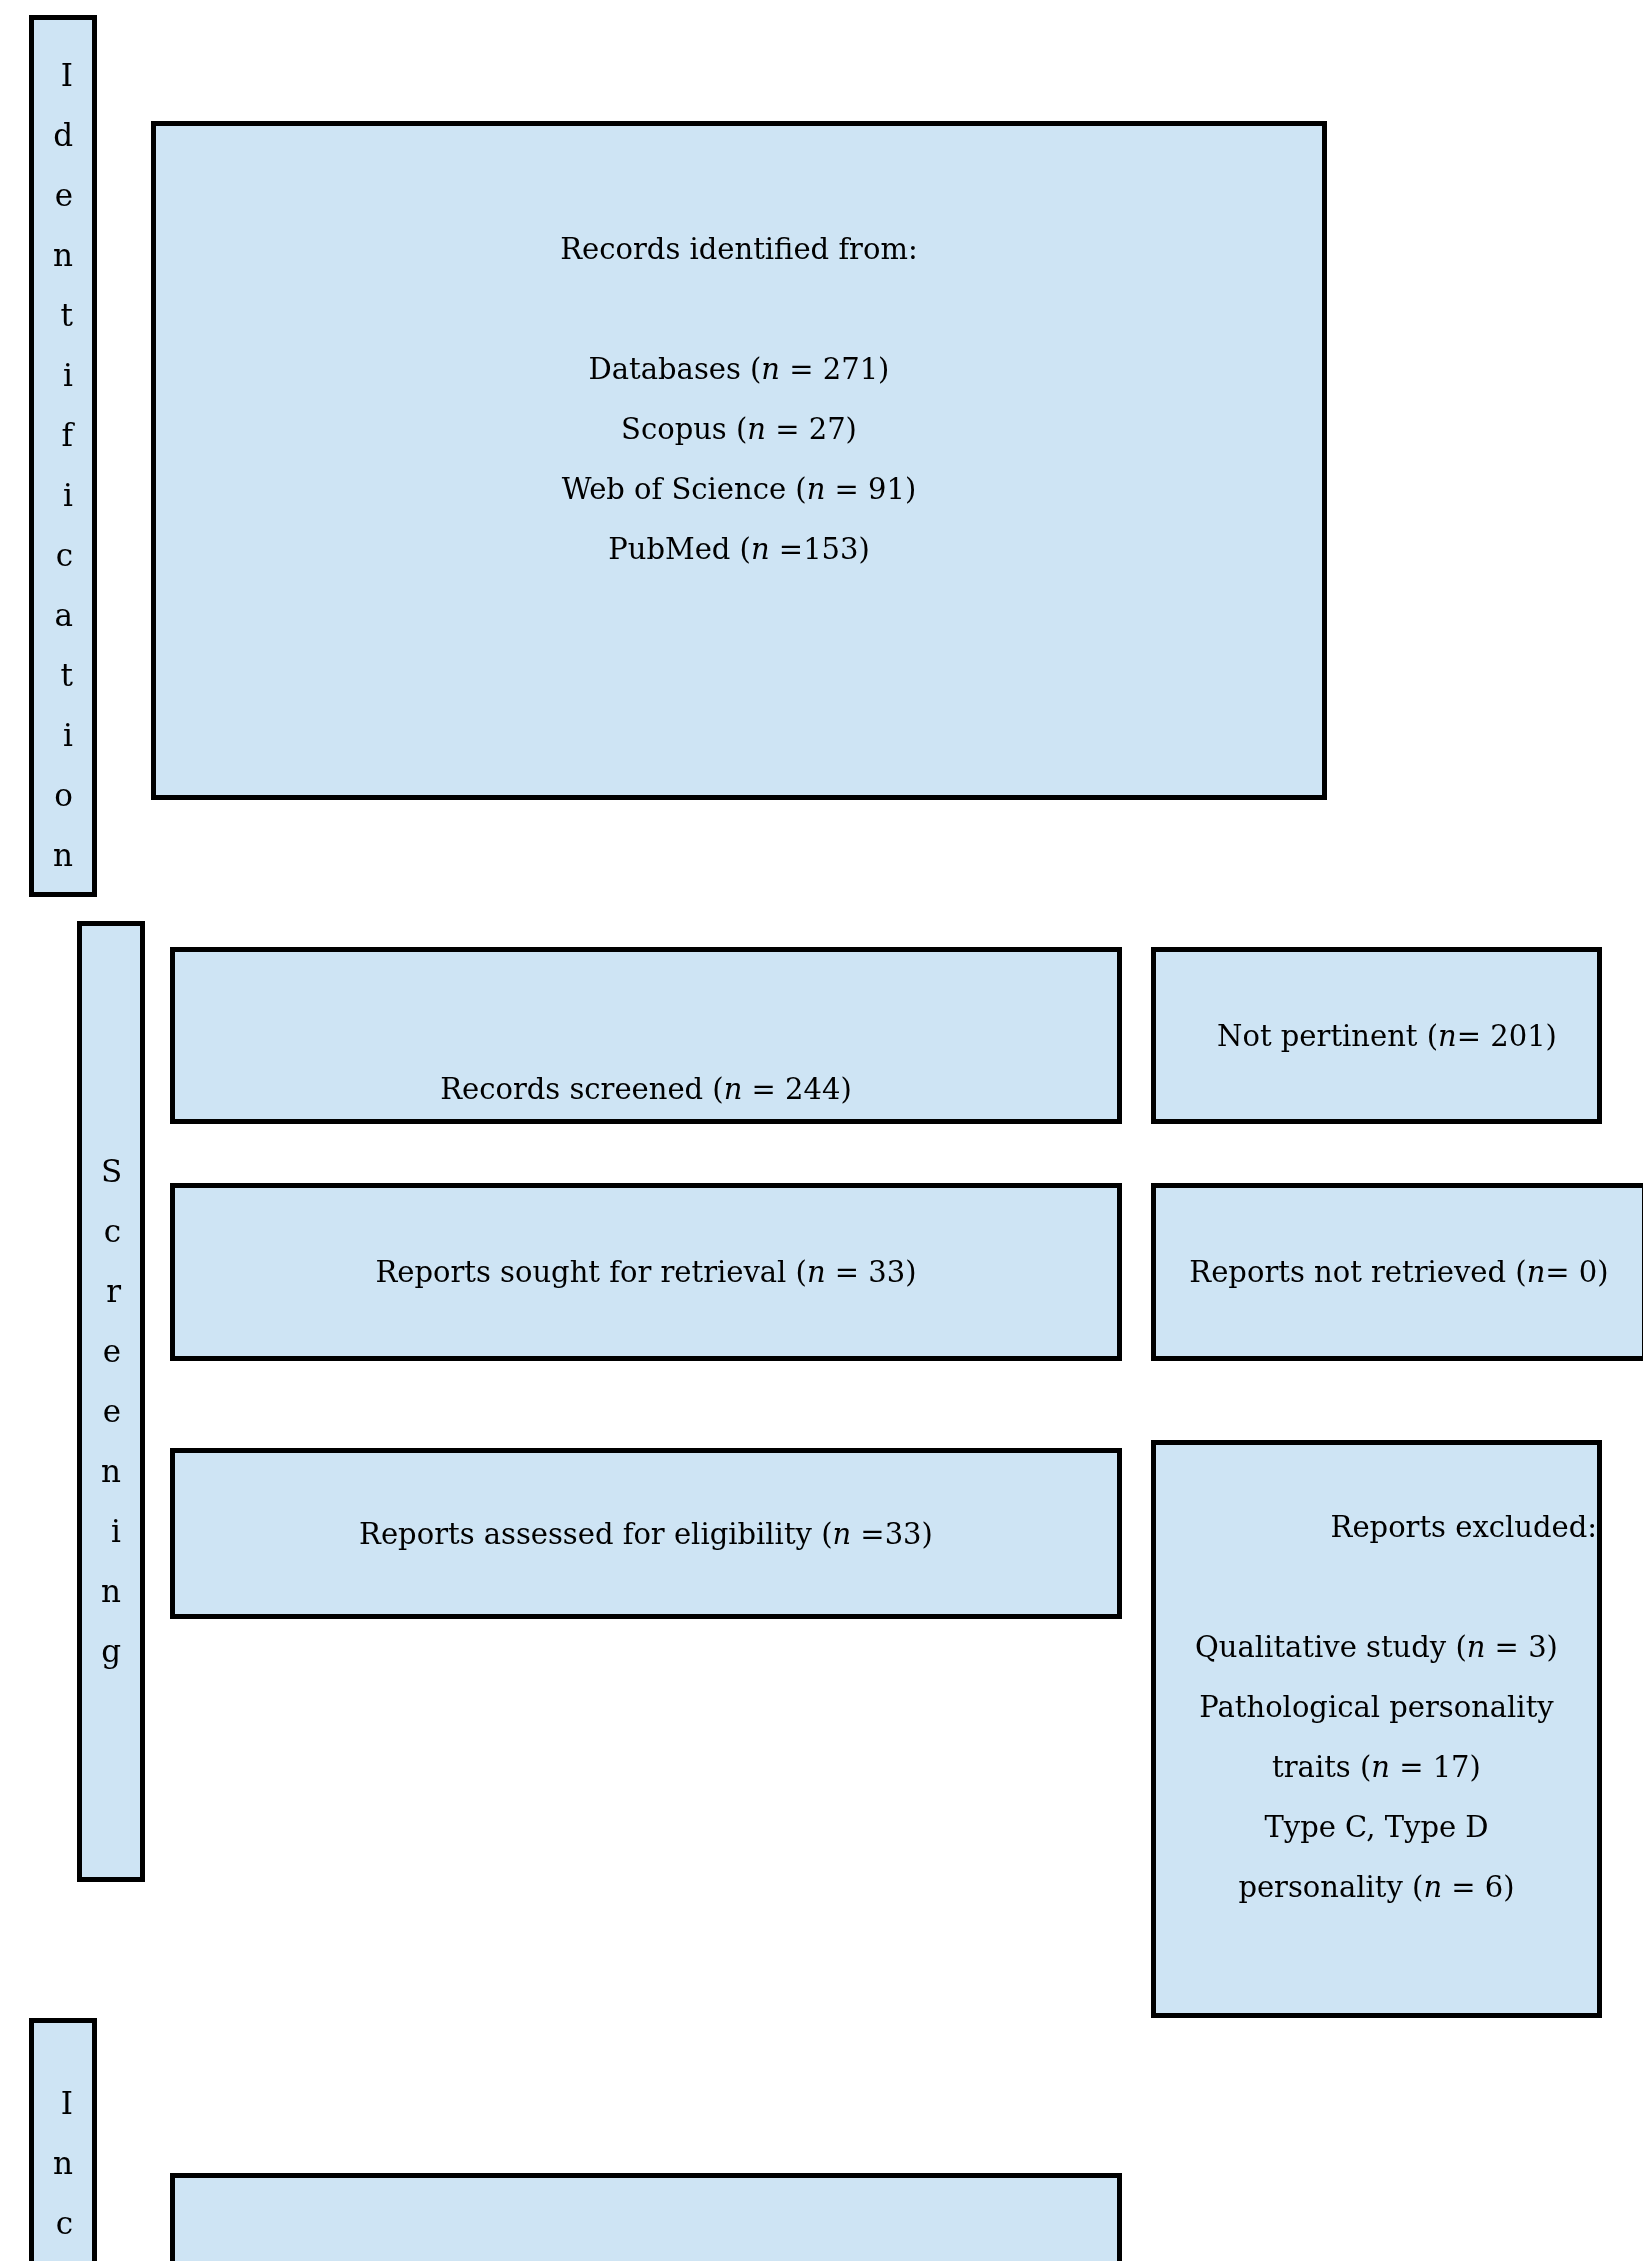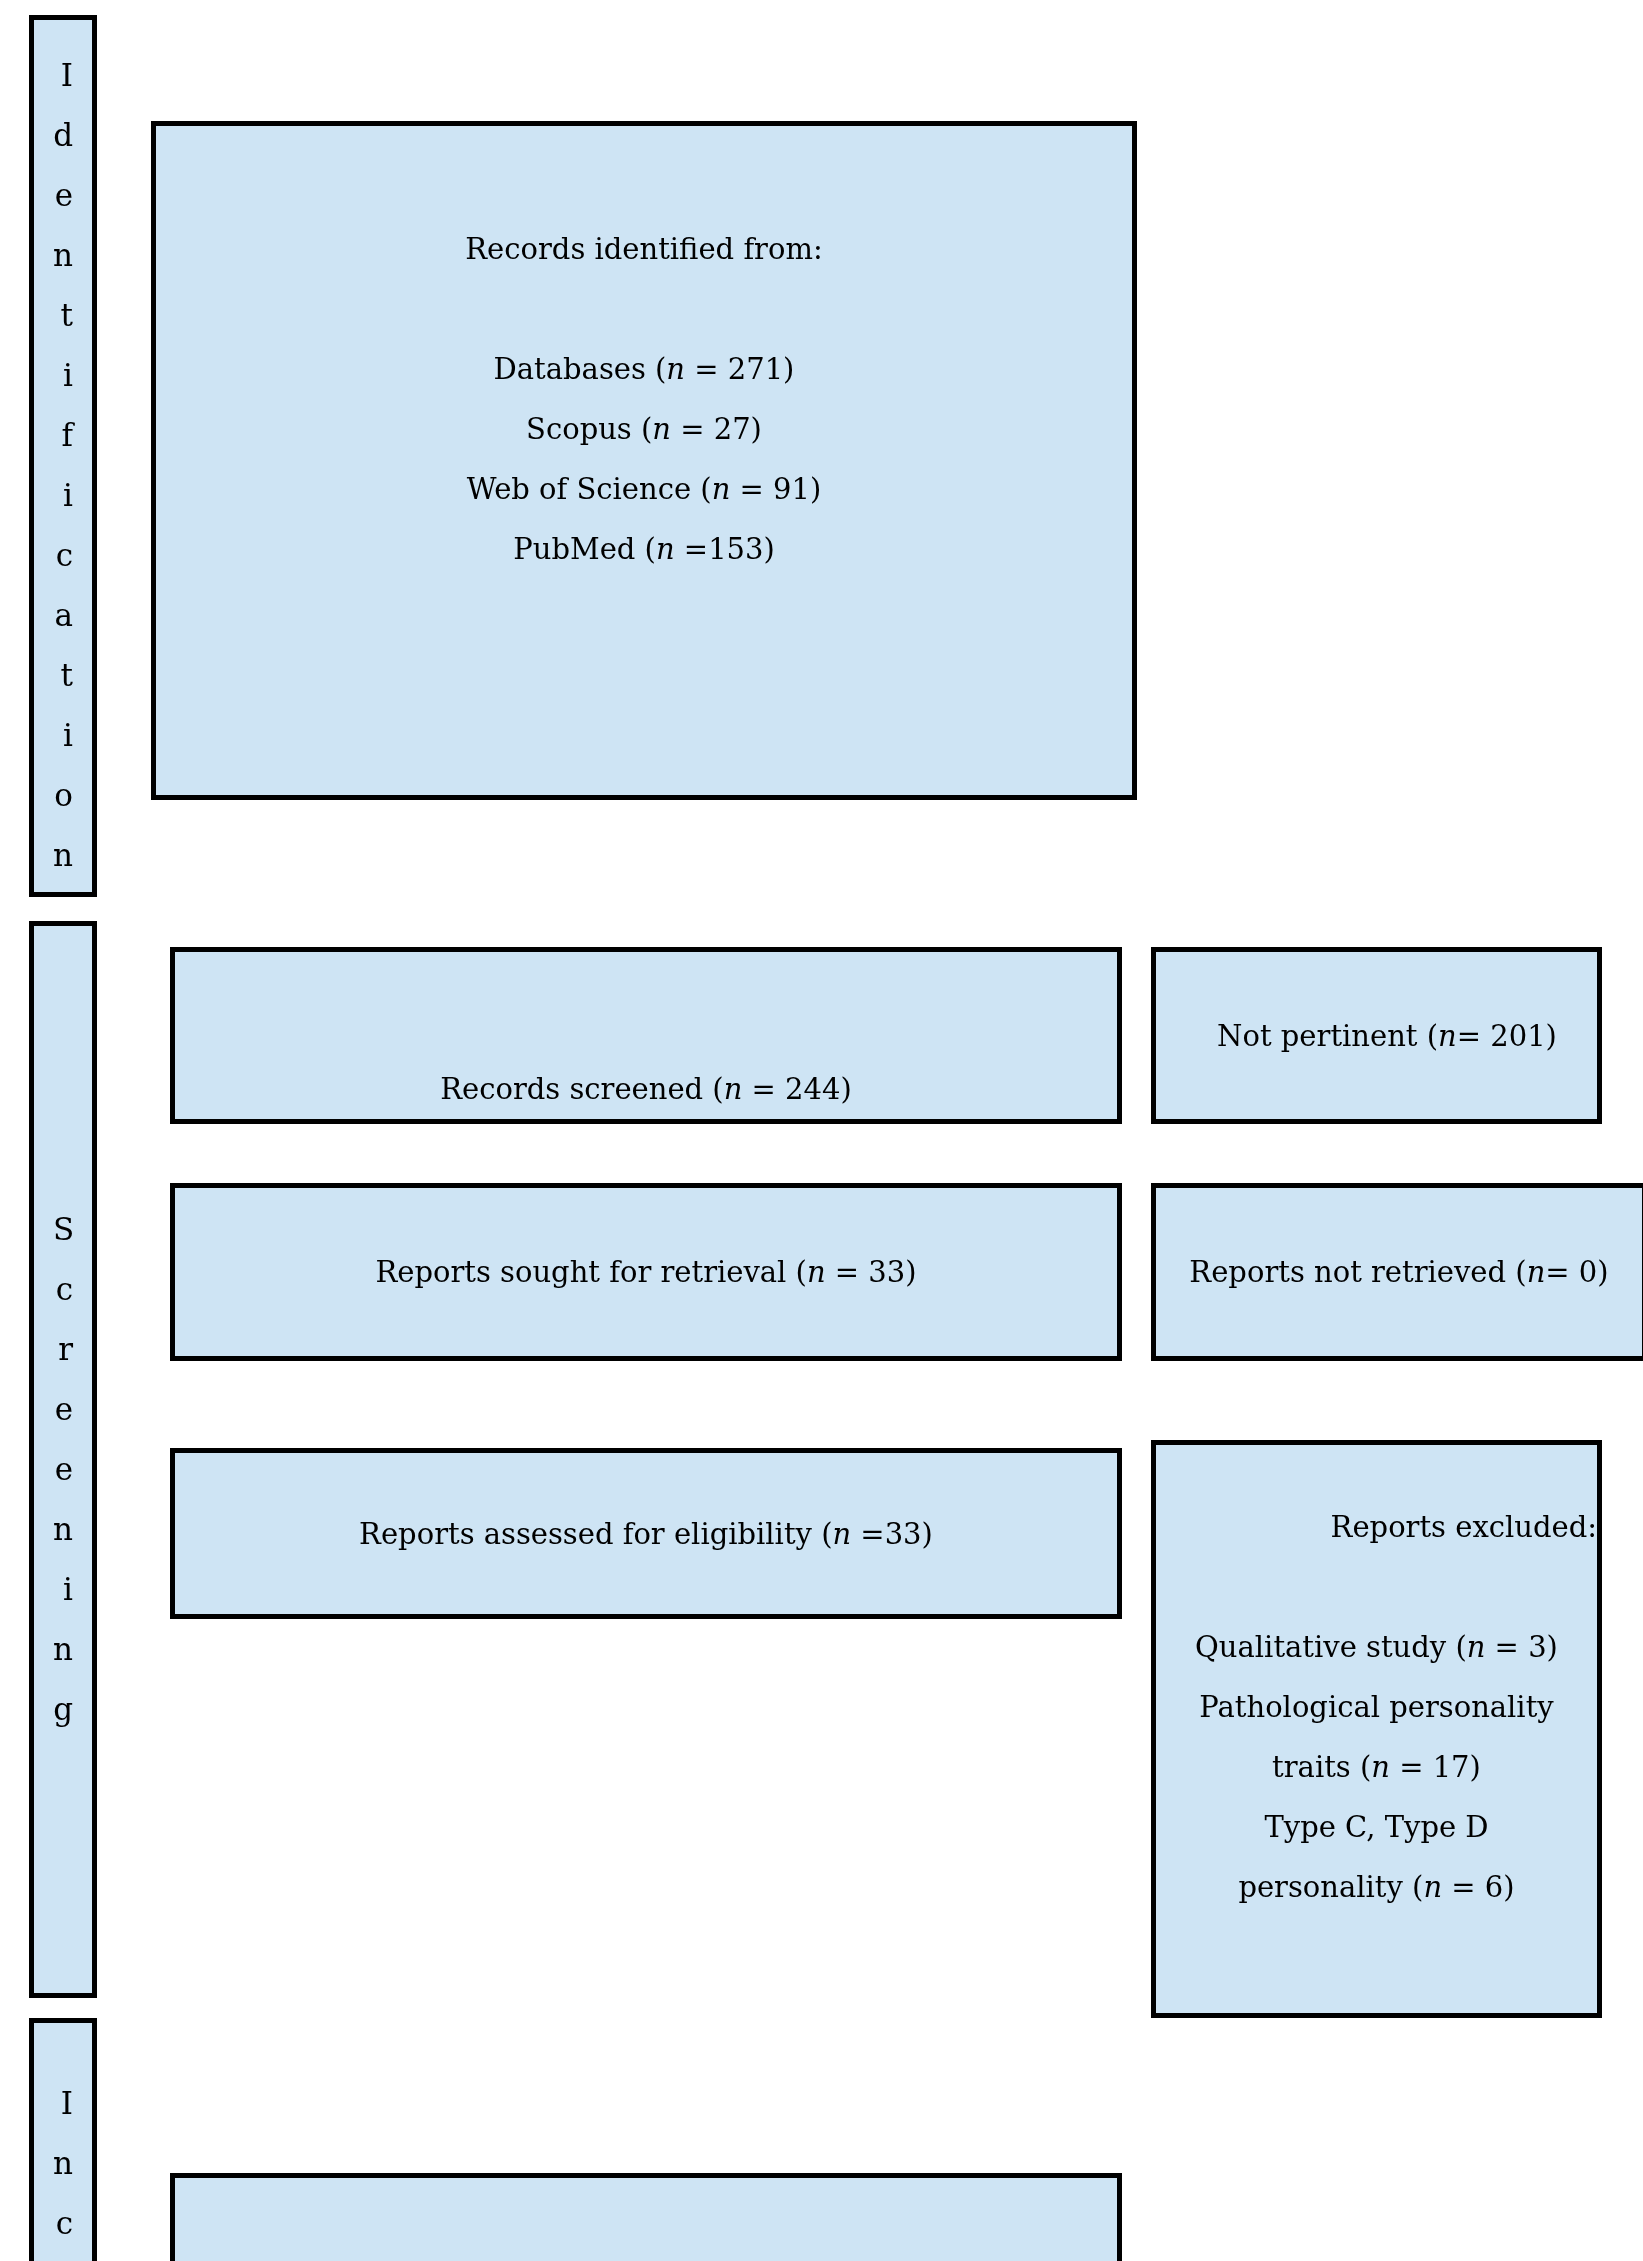--- a/index.html
+++ b/index.html
@@ -16,38 +16,38 @@
   .stage-bar{
     position:absolute;left:29px;width:68px;background:#cee4f4;border:5px solid #000;
     box-sizing:border-box;display:flex;align-items:center;justify-content:center;
     padding-top:18px;
   }
   .stage-label{
     font-size:31px;line-height:60px;width:20px;word-break:break-all;
     text-align:right;white-space:normal;
   }
   
-  #box-identified{left:151px;top:121px;width:986px;height:679px;padding-top:93px;text-align:center;}
+  #box-identified{left:151px;top:121px;width:1176px;height:679px;padding-top:93px;text-align:center;}
   #box-identified .box-title{line-height:60px;}
   #box-identified .line-list{margin-top:60px;}
   
   #box-screened{left:170px;top:947px;width:952px;height:177px;align-items:flex-end;}
   #box-sought{left:170px;top:1183px;width:952px;height:178px;}
   #box-assessed{left:170px;top:1448px;width:952px;height:171px;}
   #box-studies{left:170px;top:2173px;width:952px;height:307px;}
   
   #box-notpertinent{left:1151px;top:947px;width:451px;height:177px;padding-left:21px;}
   #box-notretrieved{left:1151px;top:1183px;width:496px;height:178px;}
   #box-excluded{left:1151px;top:1440px;width:451px;height:578px;padding-top:52px;}
   #box-excluded .box-title{text-align:right;line-height:60px;}
   #box-excluded .line-list{margin-top:60px;text-align:center;}
   .line{line-height:60px;}
   
   #bar-identification{top:14.5px;height:882px;}
-  #bar-screening{top:921px;height:1077px;}
+  #bar-screening{top:921px;height:961px;margin-left:48px;}
   #bar-included{top:2018px;height:571px;}
 </style>
 </head>
 <body>
 
 <div class="canvas">
 
   <div class="stage-bar" id="bar-identification">
     <div class="stage-label">Identification</div>
   </div>

